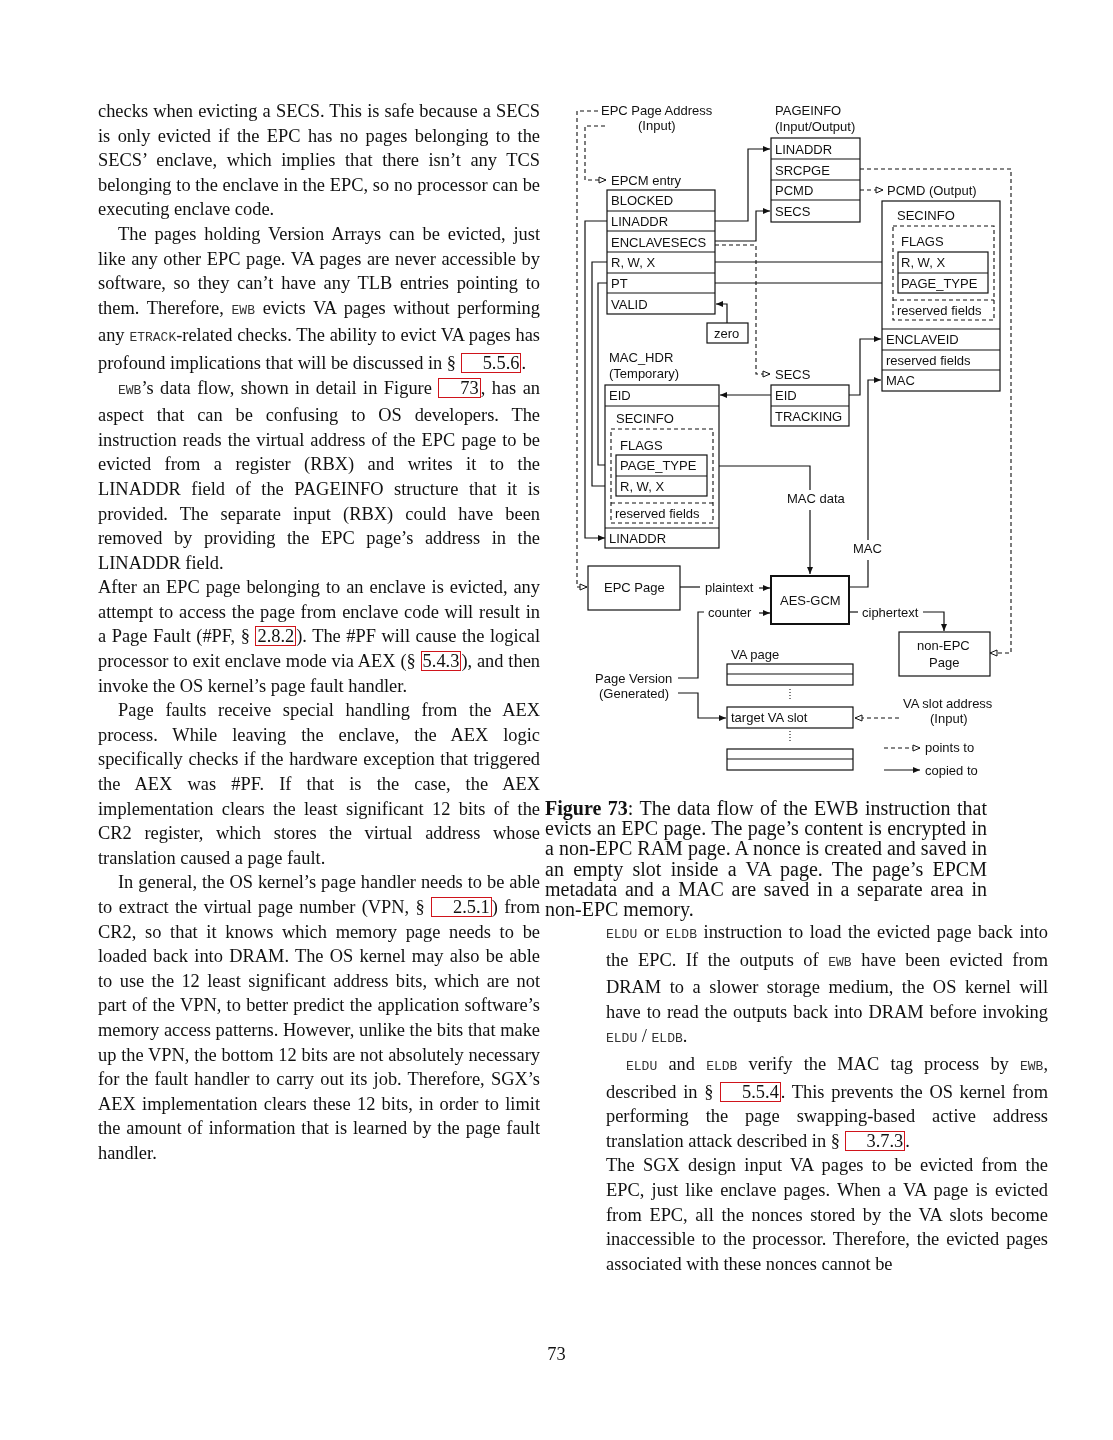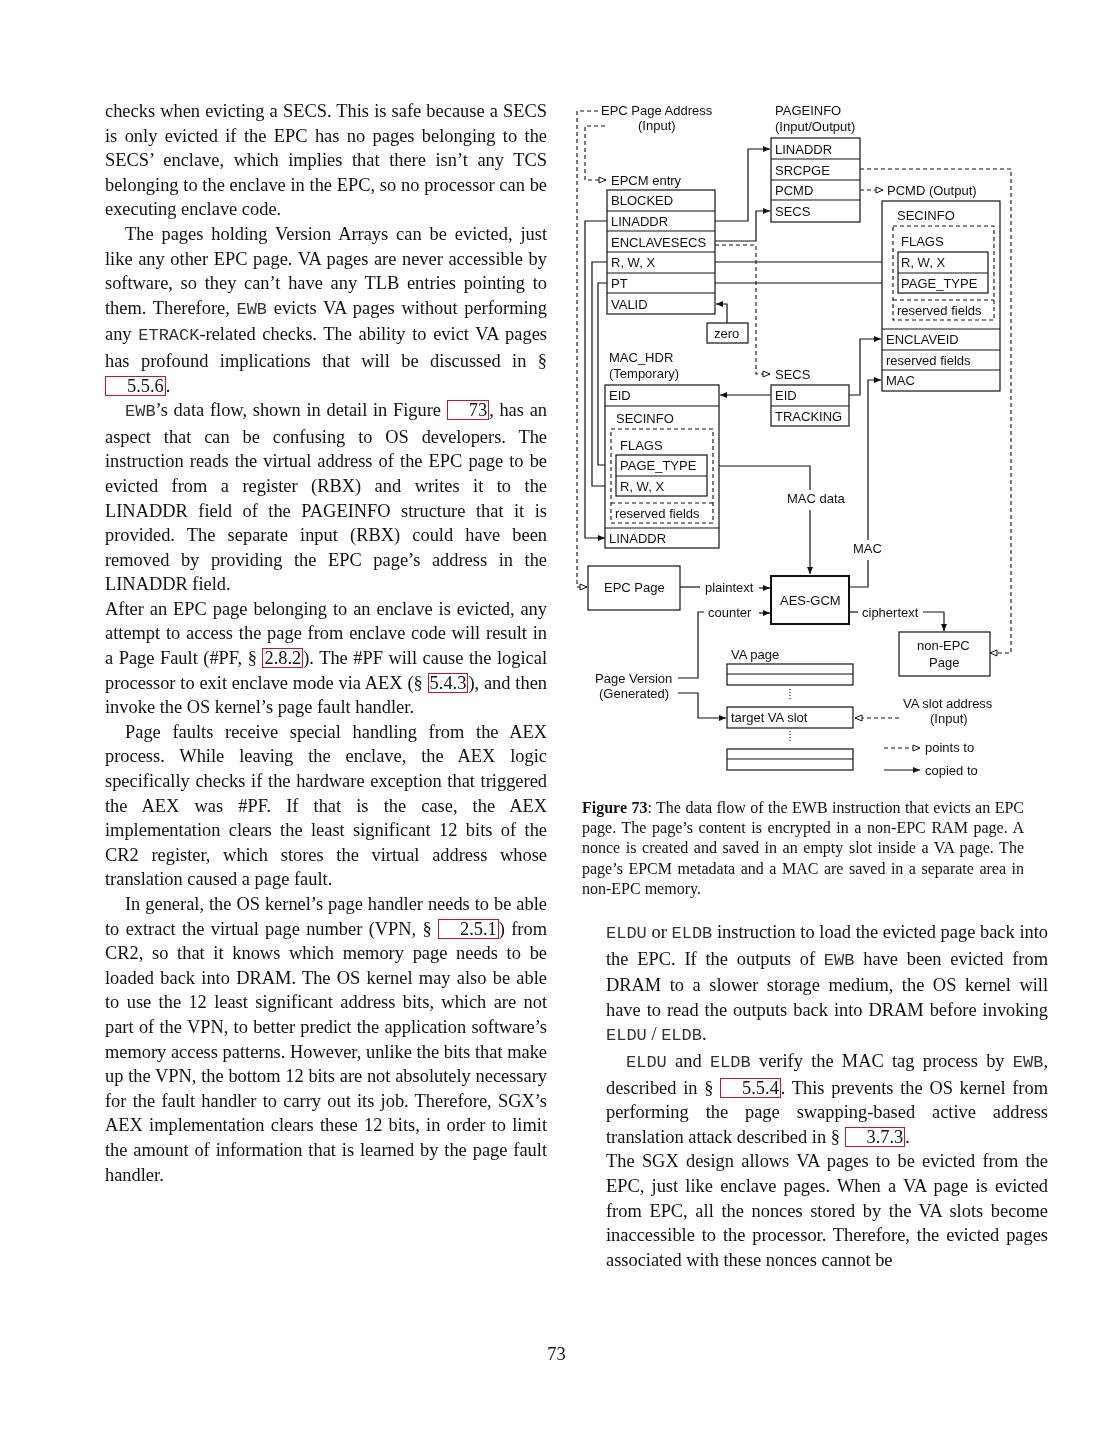--- a/index.html
+++ b/index.html
@@ -7,30 +7,30 @@
   .col {
     position: absolute;
     font-family: "Liberation Serif", "DejaVu Serif", serif;
     font-size: 18.4px;
     line-height: 24.6px;
     color: #111;
     text-align: justify;
   }
   .col p { margin: 0; }
   .col p.indent { text-indent: 20px; }
-  .left { left: 105px; top: 99px; width: 442px; }
+  .left { left: 98px; top: 99px; width: 442px; }
   .right { left: 606px; top: 920px; width: 442px; }
-  .mono { font-family: "Liberation Mono", "DejaVu Sans Mono", monospace; font-size: 17px; color: #333; }
+  .mono { font-family: "Liberation Mono", "DejaVu Sans Mono", monospace; font-size: 13px; color: #333; }
   .ref { border: 1.6px solid #d0141b; padding: 0 1px; line-height: 18px; display: inline-block; }
   .sect { font-style: italic; margin: 18px 0 10px 0 !important; text-align: left; }
   .sect .num { margin-right: 14px; }
   .caption {
-    position: absolute; left: 582px; top: 798px; width: 442px;
+    position: absolute; left: 545px; top: 798px; width: 442px;
     font-family: "Liberation Serif", "DejaVu Serif", serif;
-    font-size: 16px; line-height: 20.2px; color: #111; text-align: justify;
+    font-size: 20px; line-height: 20.2px; color: #111; text-align: justify;
   }
   .caption b { font-weight: bold; }
   .pagenum {
     position: absolute; left: 0; width: 1113px; top: 1344px; text-align: center;
     font-family: "Liberation Serif", "DejaVu Serif", serif; font-size: 18.4px; color: #111;
   }
   svg#diagram { position: absolute; left: 0; top: 0; }
   svg text { font-family: "Liberation Sans", "DejaVu Sans", sans-serif; font-size: 13px; fill: #111; }
   .box { fill: #fff; stroke: #111; stroke-width: 1.2; }
   .dbox { fill: none; stroke: #111; stroke-width: 1.1; stroke-dasharray: 4 3; }
@@ -212,16 +212,16 @@
   <text x="925" y="752">points to</text>
   <path class="ln" d="M884,770 H920" marker-end="url(#arr)"></path>
   <text x="925" y="775">copied to</text>
 </svg>
 
 <div class="caption"><b>Figure 73</b><span>:  The data flow of the EWB instruction that evicts an EPC page. The page’s content is encrypted in a non-EPC RAM page. A nonce is created and saved in an empty slot inside a VA page. The page’s EPCM metadata and a MAC are saved in a separate area in non-EPC memory.</span></div>
 
 <div class="col right">
   <p><span class="mono">ELDU</span><span> or </span><span class="mono">ELDB</span><span> instruction to load the evicted page back into the EPC. If the outputs of </span><span class="mono">EWB</span><span> have been evicted from DRAM to a slower storage medium, the OS kernel will have to read the outputs back into DRAM before invoking </span><span class="mono">ELDU</span><span> / </span><span class="mono">ELDB</span><span>.</span></p>
   <p class="indent"><span class="mono">ELDU</span><span> and </span><span class="mono">ELDB</span><span> verify the MAC tag process by </span><span class="mono">EWB</span><span>, described in § </span><a class="ref">5.5.4</a><span>. This prevents the OS kernel from performing the page swapping-based active address translation attack described in § </span><a class="ref">3.7.3</a><span>.</span></p>
-  <p><span>The SGX design allows VA pages to be evicted from the EPC, just like enclave pages. When a VA page is evicted from EPC, all the nonces stored by the VA slots become inaccessible to the processor. Therefore, the evicted pages associated with these nonces cannot be</span></p>
+  <p><span>The SGX design input VA pages to be evicted from the EPC, just like enclave pages. When a VA page is evicted from EPC, all the nonces stored by the VA slots become inaccessible to the processor. Therefore, the evicted pages associated with these nonces cannot be</span></p>
 </div>
 
 <div class="pagenum">73</div>
 
 </body></html>

